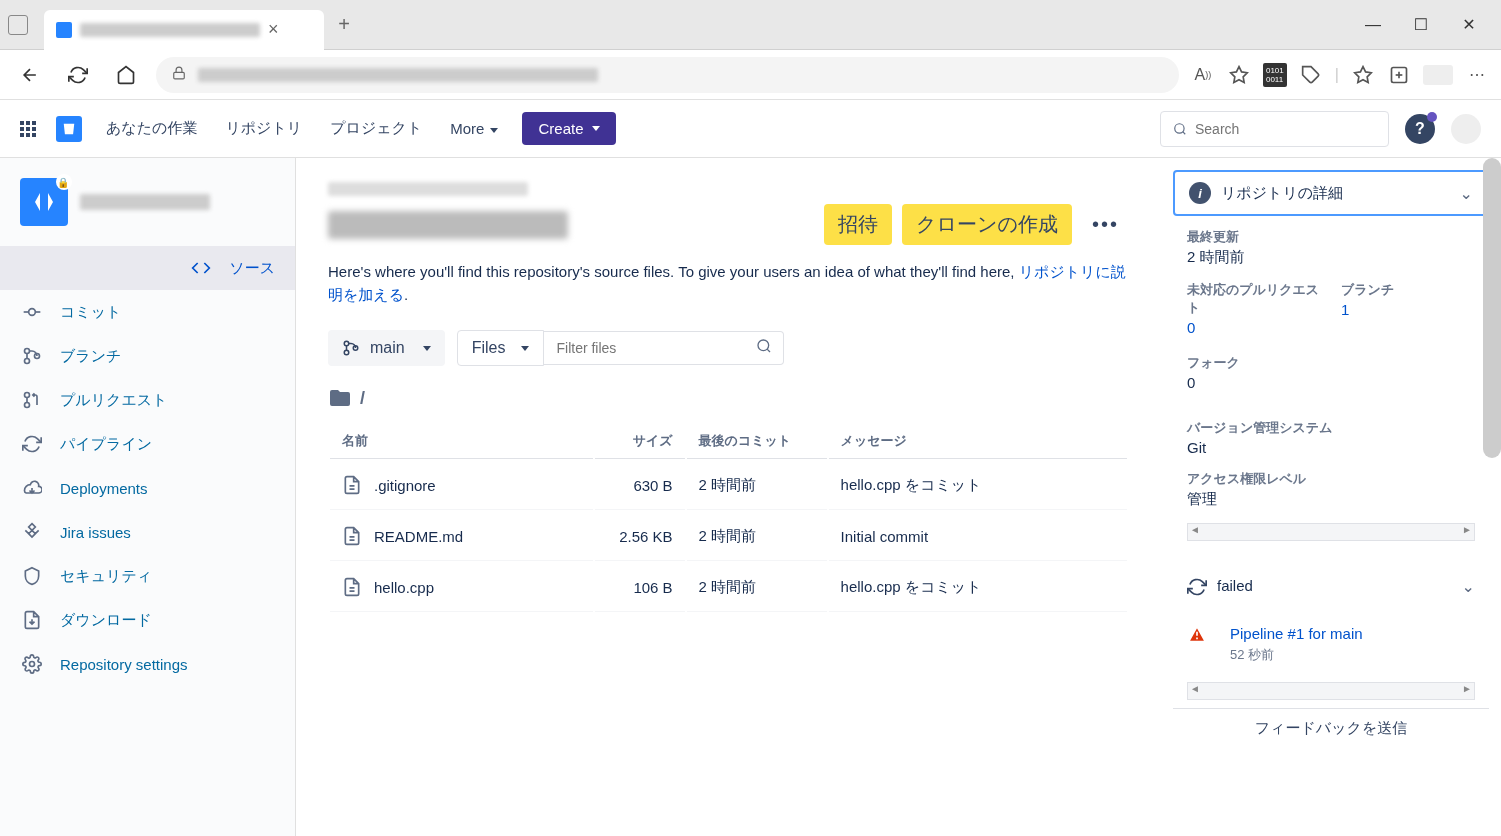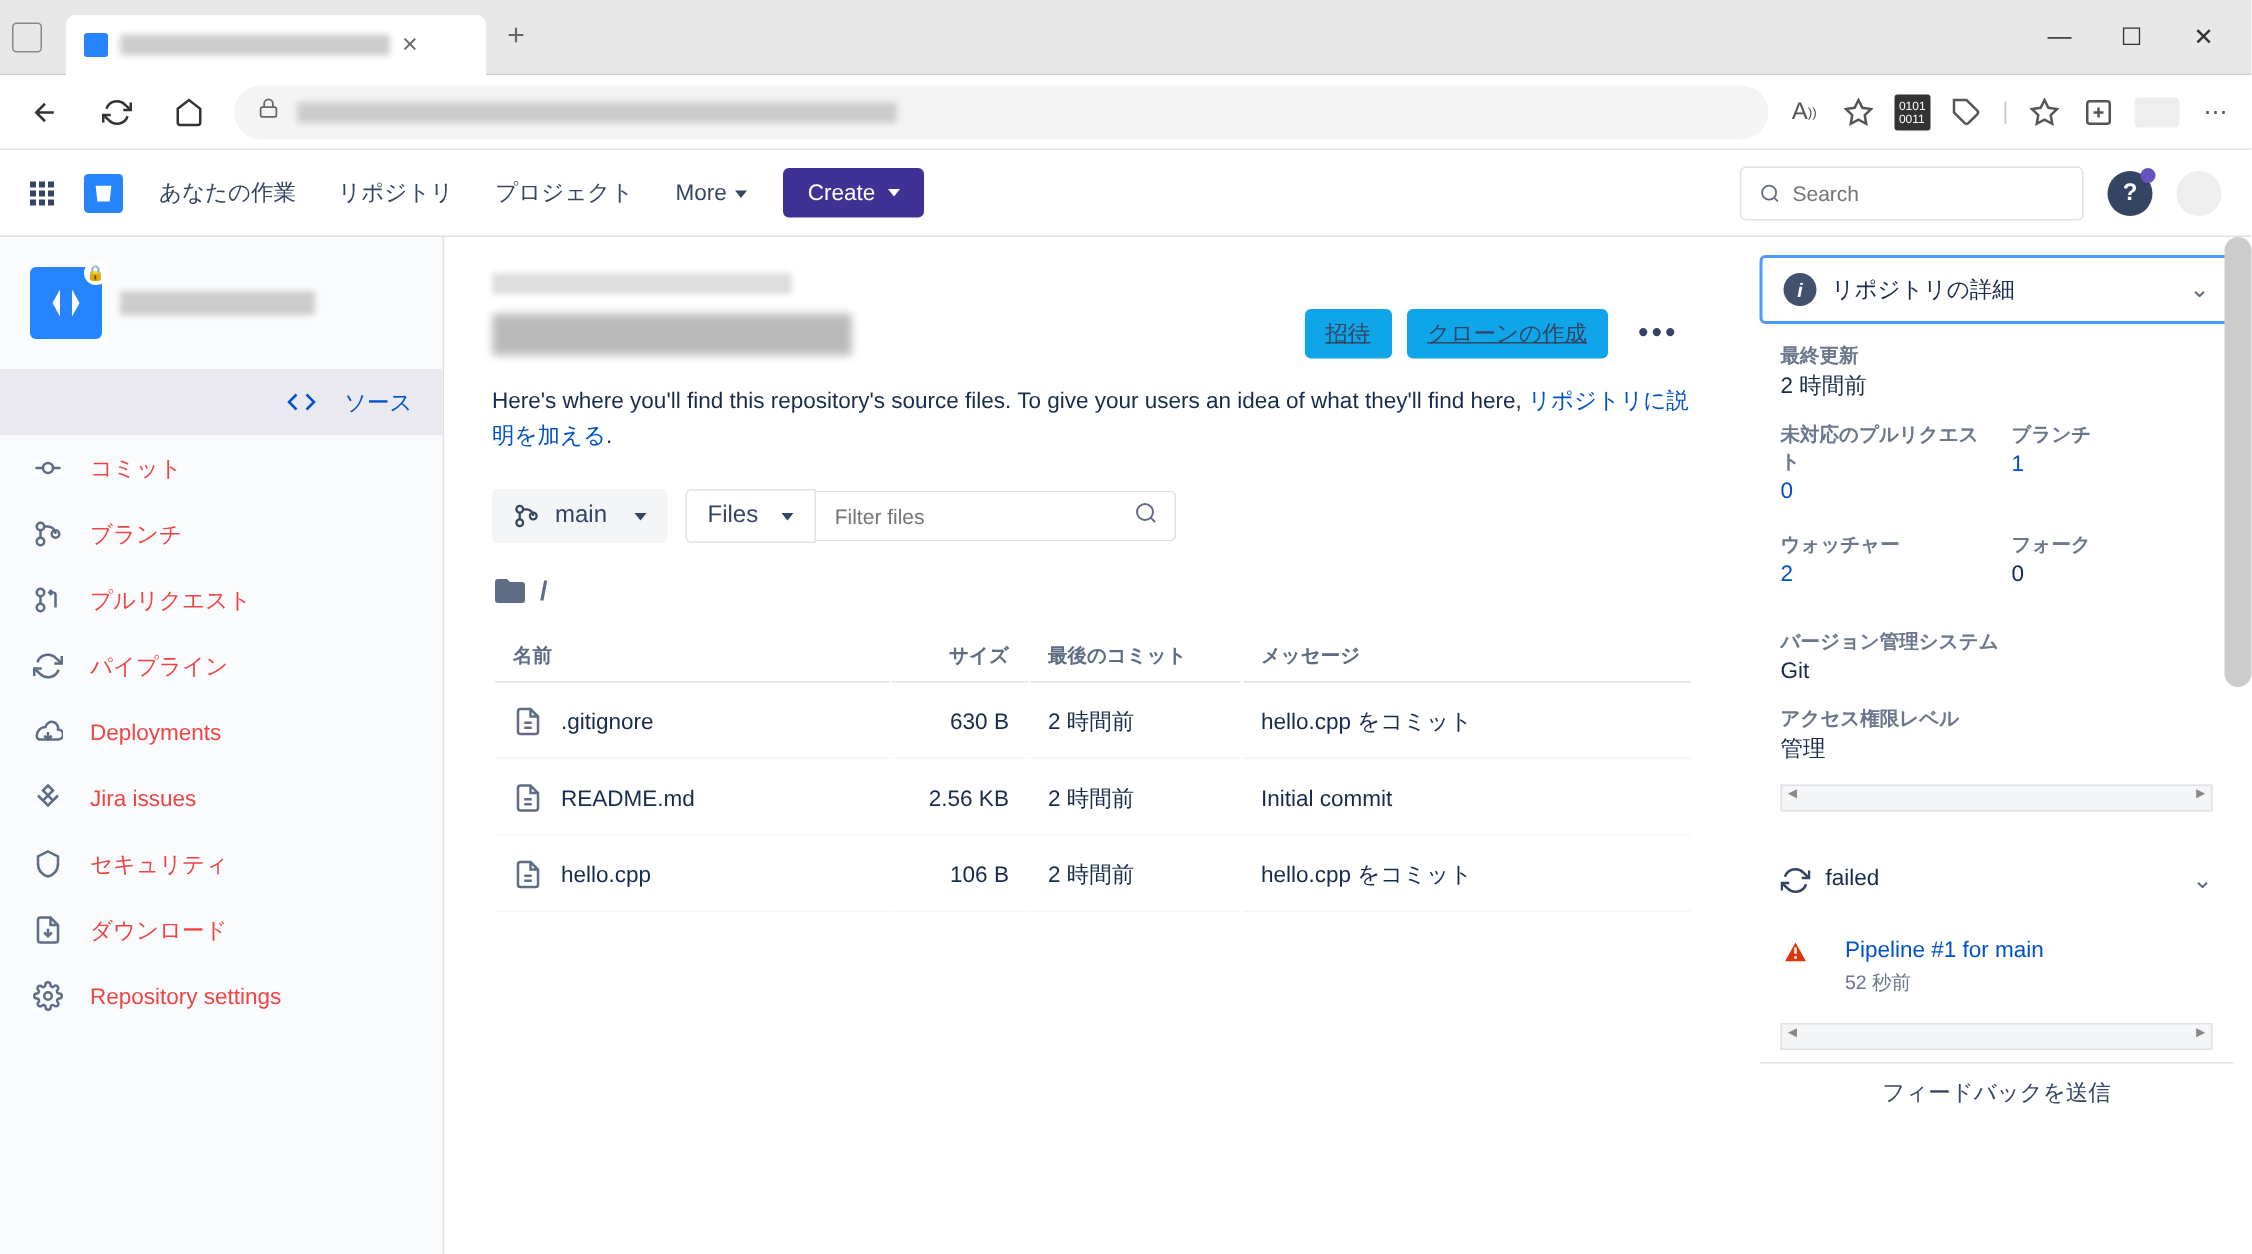--- a/index.html
+++ b/index.html
@@ -46,33 +46,33 @@
     
     .main-container { display: flex; height: calc(836px - 158px); }
     
     
     .sidebar { width: 296px; background: #fafbfc; border-right: 1px solid #e0e0e0; padding: 20px 0; overflow-y: auto; }
     .repo-header { display: flex; align-items: center; gap: 12px; padding: 0 20px 20px; }
     .repo-icon { width: 48px; height: 48px; background: #2684ff; border-radius: 4px; display: flex; align-items: center; justify-content: center; position: relative; }
     .repo-icon svg { width: 24px; height: 24px; fill: #fff; }
     .repo-lock { position: absolute; top: -4px; right: -4px; width: 16px; height: 16px; background: #fff; border-radius: 50%; display: flex; align-items: center; justify-content: center; font-size: 10px; }
     .repo-name-blur { width: 130px; height: 16px; background: #ccc; border-radius: 2px; filter: blur(2px); }
-    .sidebar-item { display: flex; align-items: center; gap: 16px; padding: 10px 20px; color: #ef4444; font-size: 15px; cursor: pointer; }
+    .sidebar-item { display: flex; align-items: center; gap: 16px; padding: 10px 20px; color: #0369a1; font-size: 15px; cursor: pointer; }
     .sidebar-item.active { background: #e9e9ef; color: #0052cc; justify-content: flex-end; }
     .sidebar-item.active .sidebar-icon { color: #0052cc; }
     .sidebar-icon { width: 24px; height: 24px; display: flex; align-items: center; justify-content: center; color: #5e6c84; }
     .sidebar-icon svg { width: 20px; height: 20px; }
     
     
     .content { flex: 1; padding: 24px 32px; overflow-y: auto; }
     .breadcrumb-blur { width: 200px; height: 14px; background: #ddd; border-radius: 2px; filter: blur(2px); margin-bottom: 8px; }
     .page-header { display: flex; align-items: center; justify-content: space-between; margin-bottom: 16px; }
     .page-title-blur { width: 240px; height: 28px; background: #bbb; border-radius: 3px; filter: blur(3px); }
     .header-actions { display: flex; gap: 10px; align-items: center; }
-    .action-btn { padding: 7px 14px; background: #0ea5e9; border: none; border-radius: 4px; color: #344563; font-size: 15px; cursor: pointer; text-decoration: underline; }
+    .action-btn { padding: 7px 14px; background: #fde047; border: none; border-radius: 4px; color: #344563; font-size: 20px; cursor: pointer; }
     .more-btn { padding: 7px 10px; background: #fff; border: none; cursor: pointer; color: #344563; font-size: 20px; letter-spacing: 2px; }
     .description { color: #172b4d; font-size: 15px; margin-bottom: 24px; line-height: 1.5; }
     .description a { color: #0052cc; text-decoration: none; }
     
     .file-controls { display: flex; gap: 12px; margin-bottom: 20px; }
     .branch-select { display: flex; align-items: center; gap: 10px; padding: 8px 14px; background: #f4f5f7; border-radius: 4px; cursor: pointer; color: #344563; }
     .branch-select::after { content: ''; width: 0; height: 0; border-left: 4px solid transparent; border-right: 4px solid transparent; border-top: 5px solid #344563; margin-left: 8px; }
     .files-dropdown { display: flex; align-items: center; padding: 8px 14px; border: 1px solid #dfe1e6; border-radius: 4px 0 0 4px; cursor: pointer; color: #344563; }
     .files-dropdown::after { content: ''; width: 0; height: 0; border-left: 4px solid transparent; border-right: 4px solid transparent; border-top: 5px solid #344563; margin-left: 16px; }
     .filter-input { border: 1px solid #dfe1e6; border-left: none; border-radius: 0 4px 4px 0; padding: 8px 12px; font-size: 14px; width: 240px; outline: none; }
@@ -438,24 +438,20 @@
       <div class="meta-grid">
         <div>
           <div class="meta-label">未対応のプルリクエスト</div>
           <div class="meta-value link">0</div>
         </div>
         <div>
           <div class="meta-label">ブランチ</div>
           <div class="meta-value link">1</div>
         </div>
         <div>
-          <div class="meta-label">ウォッチャー</div>
-          <div class="meta-value link">2</div>
-        </div>
-        <div>
           <div class="meta-label">フォーク</div>
           <div class="meta-value">0</div>
         </div>
       </div>
       <div class="meta-label">バージョン管理システム</div>
       <div class="meta-value">Git</div>
       <div class="meta-label">アクセス権限レベル</div>
       <div class="meta-value">管理</div>
       <div class="hscroll"></div>
     </div>

